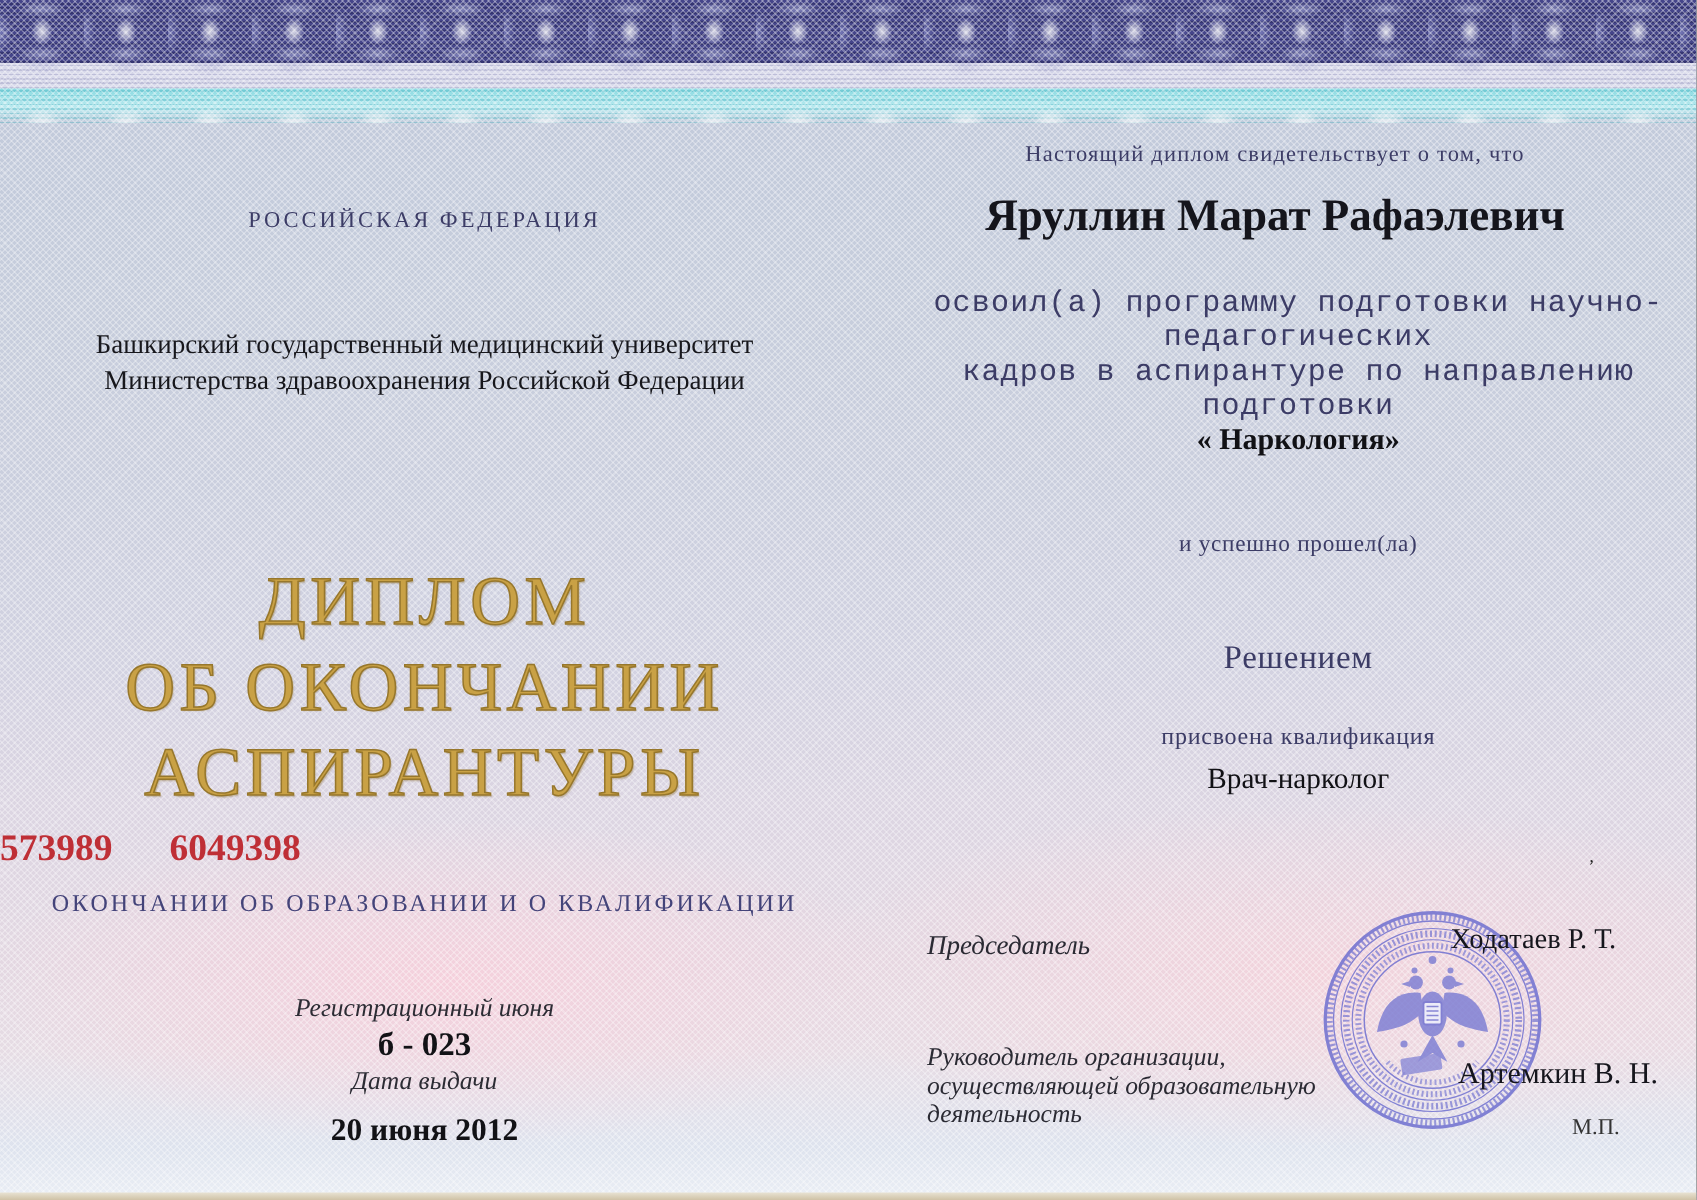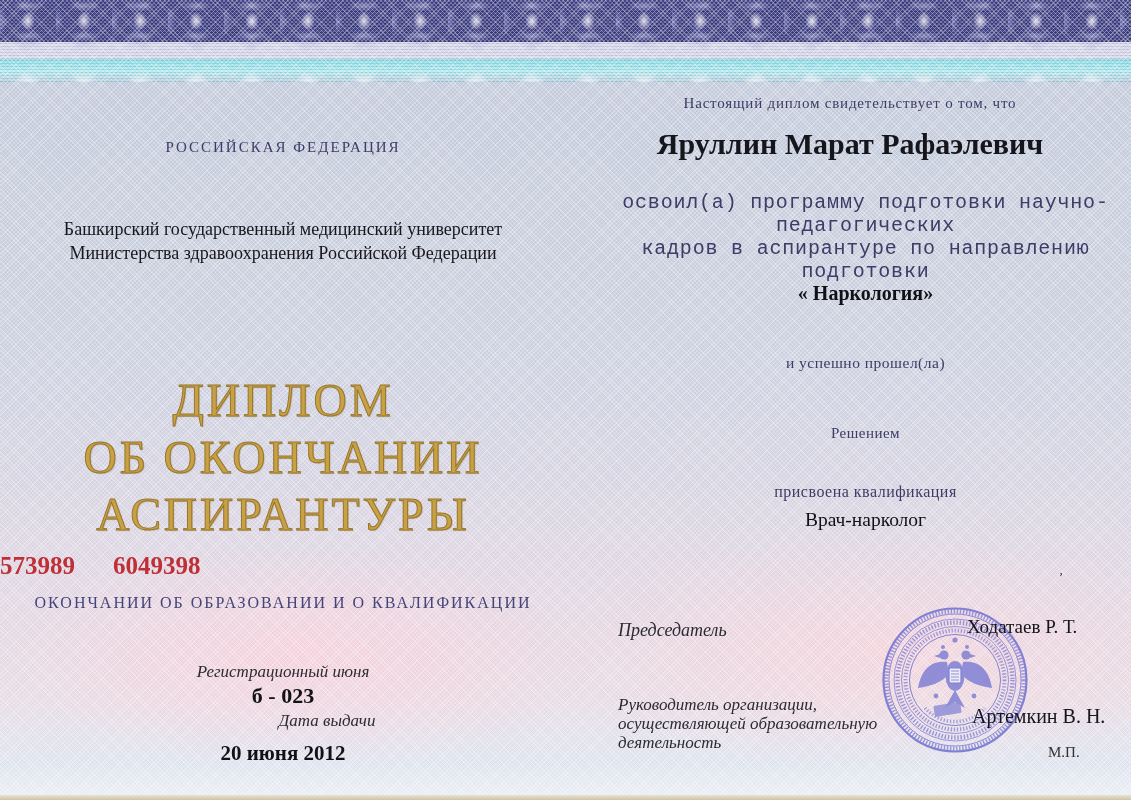--- a/index.html
+++ b/index.html
@@ -62,28 +62,28 @@
   .gold-title{
     top:372px;font-size:46px;line-height:57px;letter-spacing:3px;
     color:#c9a145;-webkit-text-stroke:1px #97772c;
     text-shadow:1px 1px 1px rgba(125,95,25,.35);
   }
   .serials{top:552px;left:0;width:640px;display:flex;justify-content:flex-start;gap:38px;
     font-size:25px;font-weight:bold;color:#bf2f36;}
   .doctype{top:594px;font-size:16px;letter-spacing:2px;color:#44447a;}
   .reg-label{top:662px;font-style:italic;font-size:17px;color:#2c2c34;}
   .reg-number{top:683px;font-size:22px;font-weight:bold;color:#121216;}
-  .date-label{top:711px;font-style:italic;font-size:17px;color:#2c2c34;margin-left:44px;}
+  .date-label{top:711px;font-style:italic;font-size:17px;color:#2c2c34;}
   .date-value{top:741px;font-size:21px;font-weight:bold;color:#121216;}
   .intro{top:95px;left:580px;width:540px;font-size:15px;letter-spacing:.8px;color:#3c3c66;}
   .holder{top:127px;left:580px;width:540px;font-size:30px;font-weight:bold;color:#15151c;}
   .program{top:191px;font-size:20px;line-height:23px;letter-spacing:.8px;color:#3c3c66;font-family:Liberation Mono, monospace;}
   .specialty{top:282px;font-size:20px;font-weight:bold;color:#111115;}
   .passed{top:354px;font-size:15.5px;letter-spacing:.5px;color:#3c3c66;}
-  .decision{top:425px;font-size:15px;letter-spacing:.5px;color:#3c3c66;}
+  .decision{top:425px;font-size:22px;letter-spacing:.5px;color:#3c3c66;}
   .qual-label{top:483px;font-size:16px;letter-spacing:.5px;color:#3c3c66;}
   .qualification{top:509px;font-size:19.5px;color:#111115;}
   .chairman-label{top:620px;left:618px;width:260px;text-align:left;font-style:italic;font-size:18px;color:#2a2a33;}
   .head-label{top:695px;left:618px;width:290px;text-align:left;font-style:italic;font-size:17px;line-height:19px;color:#2a2a33;}
   .chairman-name{top:616px;left:967px;width:160px;text-align:left;font-size:19px;color:#15151c;z-index:7;}
   .head-name{top:705px;left:972px;width:160px;text-align:left;font-size:20px;color:#15151c;z-index:7;}
   .mp{top:744px;left:1048px;width:60px;text-align:left;font-size:15px;color:#333;z-index:7;}
   .ink-mark{top:570px;left:1055px;width:12px;font-size:12px;color:#222;z-index:7;}
   .stamp{position:absolute;left:879px;top:604px;width:152px;height:152px;z-index:6;opacity:.85;}
 </style>

